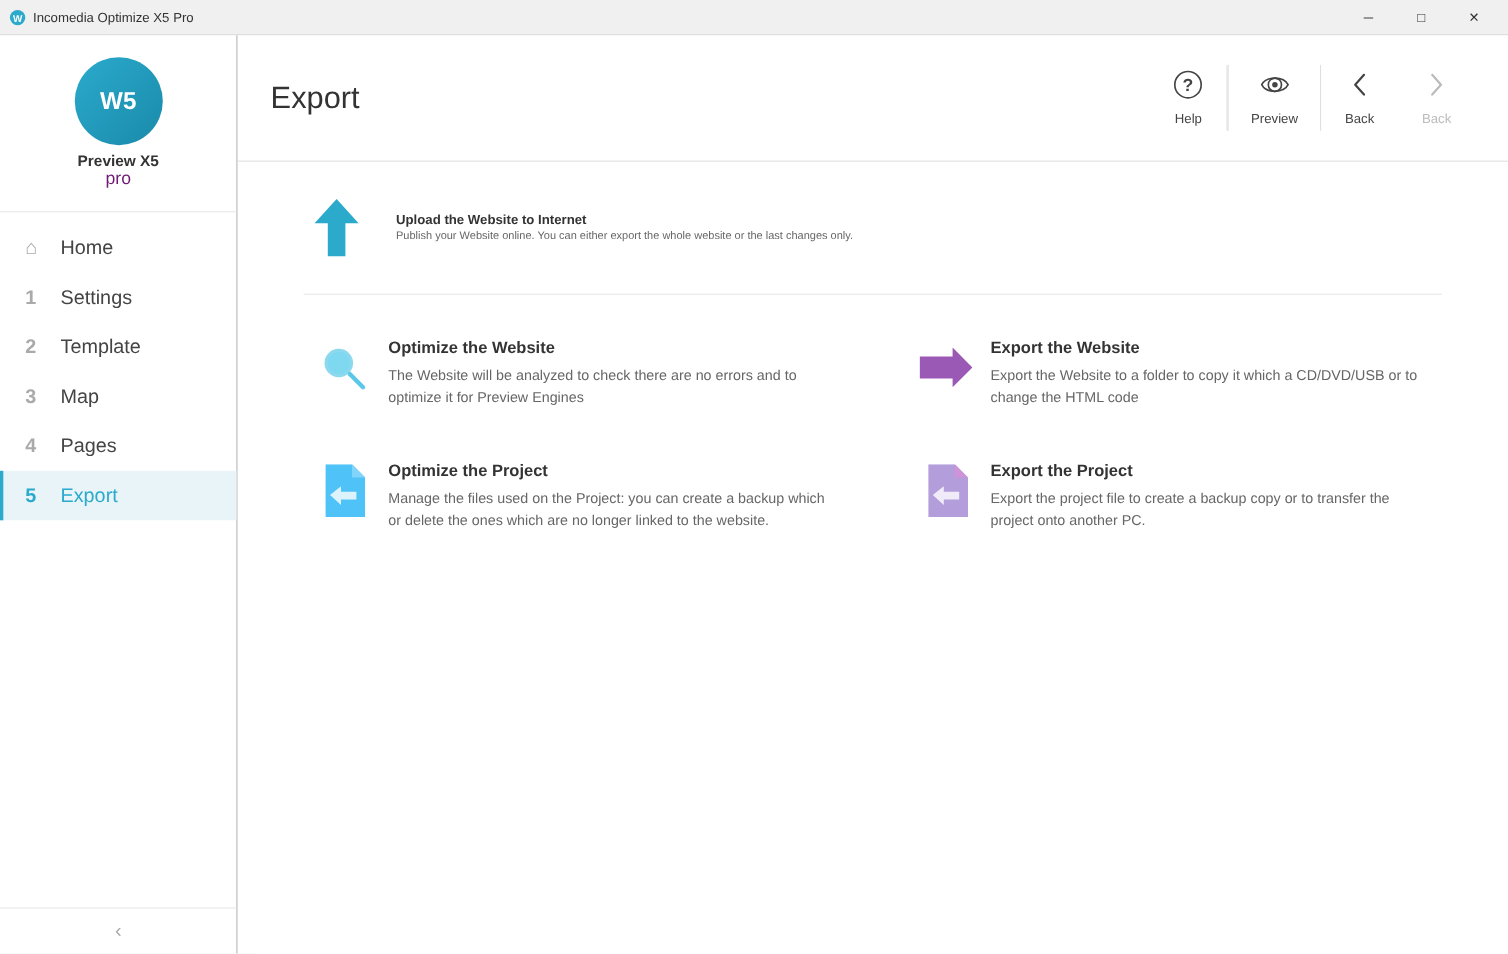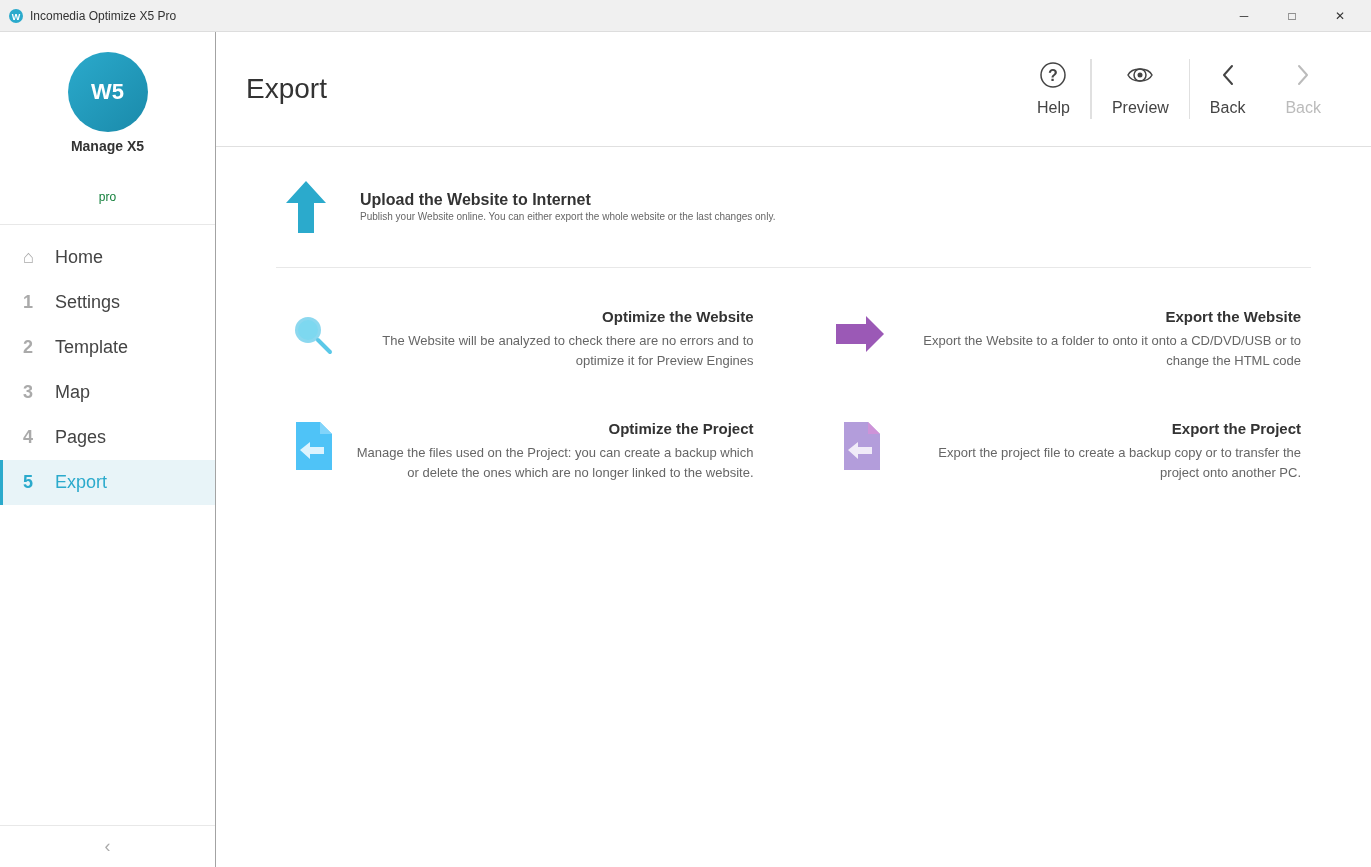--- a/index.html
+++ b/index.html
@@ -93,23 +93,22 @@
     .logo-subtitle {
       text-align: center;
       margin-top: 6px;
     }
     .logo-subtitle .ws-text {
       font-size: 14px;
       font-weight: bold;
       color: #333;
     }
     .logo-subtitle .pro-text {
-      font-size: 12px;
-      color: #15803d;
-      margin-top: 36px;
+      font-size: 16px;
+      color: #701a75;
     }
 
     .sidebar-nav {
       flex: 1;
       padding: 10px 0;
     }
     .nav-item {
       display: flex;
       align-items: center;
       padding: 12px 20px;
@@ -189,21 +188,21 @@
       color: #444;
       min-width: 70px;
       gap: 6px;
     }
     .toolbar-btn.disabled { color: #bbb; cursor: default; }
     .toolbar-btn .btn-icon {
       font-size: 26px;
       line-height: 1;
     }
     .toolbar-btn .btn-label {
-      font-size: 16px;
+      font-size: 12px;
     }
     .toolbar-divider {
       width: 1px;
       height: 60px;
       background: #e0e0e0;
     }
 
     
     .content-area {
       flex: 1;
@@ -223,21 +222,21 @@
     .upload-icon {
       width: 60px;
       height: 60px;
       flex-shrink: 0;
       display: flex;
       align-items: center;
       justify-content: center;
     }
     .up-arrow-svg { width: 48px; height: 56px; }
     .section-text .section-title {
-      font-size: 16px;
+      font-size: 12px;
       font-weight: 600;
       color: #333;
       margin-bottom: 0;
     }
     .section-text .section-desc {
       font-size: 10px;
       color: #666;
       line-height: 1.5;
     }
 
@@ -247,21 +246,20 @@
       grid-template-columns: 1fr 1fr;
       gap: 30px 60px;
     }
     .option-item {
       display: flex;
       align-items: flex-start;
       gap: 15px;
       cursor: pointer;
       padding: 10px;
       border-radius: 4px;
-      text-align: right;
     }
     .option-icon {
       width: 52px;
       height: 52px;
       flex-shrink: 0;
       display: flex;
       align-items: center;
       justify-content: center;
     }
     .option-text .option-title {
@@ -301,21 +299,21 @@
 
 <div class="app-container">
 
   <div class="sidebar">
     <div class="sidebar-logo">
       <div>
         <div class="logo-circle">
           <span class="logo-text">W5</span>
         </div>
         <div class="logo-subtitle">
-          <div class="ws-text">Manage X5</div>
+          <div class="ws-text">Preview X5</div>
           <div class="pro-text">pro</div>
         </div>
       </div>
     </div>
     <nav class="sidebar-nav">
 
       <div class="nav-item">
         <span class="nav-num">⌂</span>
         <span class="nav-label">Home</span>
       </div>
@@ -437,21 +435,21 @@
         </div>
 
         <div class="option-item">
           <div class="option-icon">
             <svg class="arrow-right-svg" viewBox="0 0 48 36" fill="none">
               <polygon points="0,8 30,8 30,0 48,18 30,36 30,28 0,28" fill="#9b59b6"></polygon>
             </svg>
           </div>
           <div class="option-text">
             <div class="option-title">Export the Website</div>
-            <div class="option-desc">Export the Website to a folder to onto it onto a CD/DVD/USB or to change the HTML code</div>
+            <div class="option-desc">Export the Website to a folder to copy it which a CD/DVD/USB or to change the HTML code</div>
           </div>
         </div>
 
         <div class="option-item">
           <div class="option-icon">
             <svg class="doc-svg" viewBox="0 0 40 48" fill="none">
               <path d="M4,0 L28,0 L40,12 L40,48 L4,48 Z" fill="#4fc3f7"></path>
               <path d="M28,0 L28,12 L40,12 Z" fill="#81d4fa"></path>
 
               <polygon points="8,28 18,20 18,25 32,25 32,32 18,32 18,37" fill="white" opacity="0.8"></polygon>

